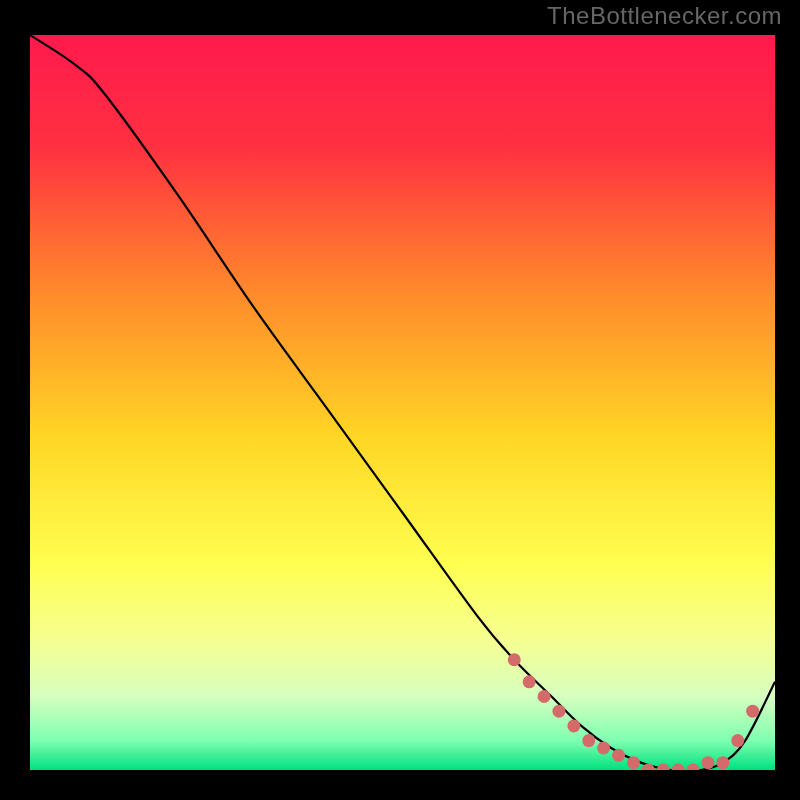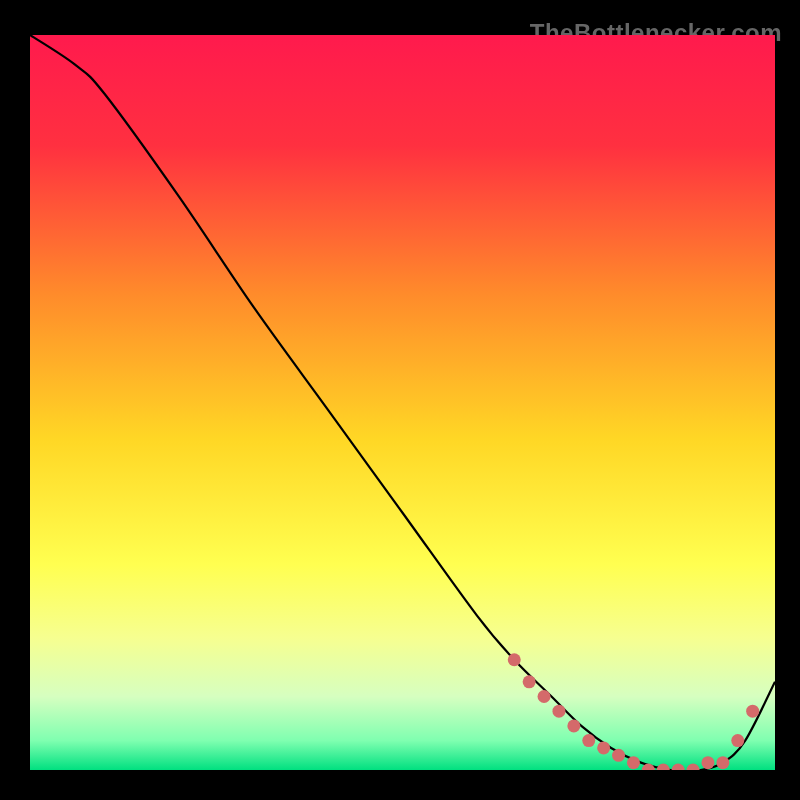--- a/index.html
+++ b/index.html
@@ -12,25 +12,25 @@
     font-family: Arial, Helvetica, sans-serif;
   }
   .frame {
     position: relative;
     width: 800px;
     height: 800px;
     background: #000;
   }
   .attribution {
     position: absolute;
-    top: 19px;
+    top: 2px;
     right: 18px;
     color: #666;
     font-size: 24px;
-    font-weight: 700;
+    font-weight: 400;
     letter-spacing: 0.5px;
   }
   .plot {
     position: absolute;
     left: 30px;
     top: 35px;
     width: 745px;
     height: 735px;
   }
   .plot svg {

